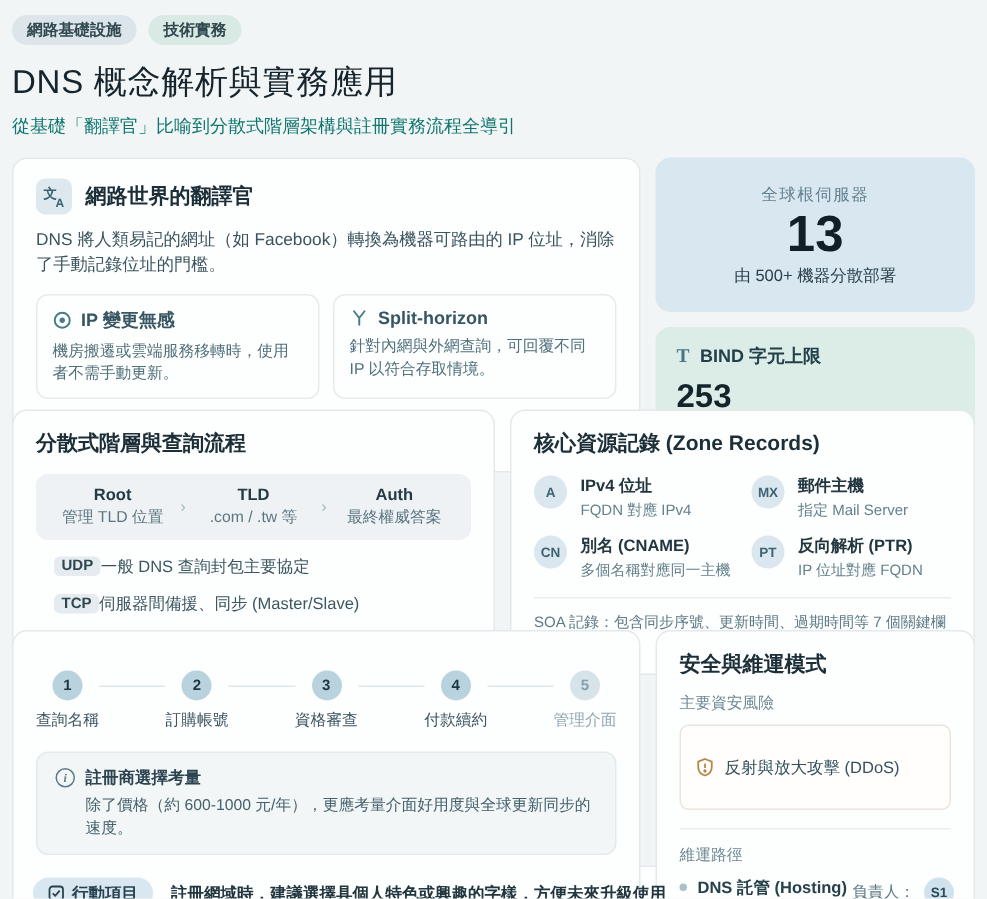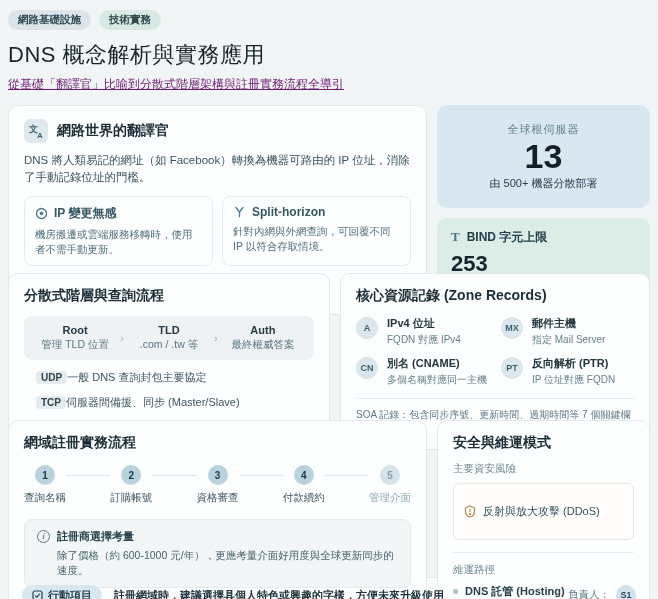--- a/index.html
+++ b/index.html
@@ -11,21 +11,21 @@
     padding: 8px 8px 0 8px;
   }
   .pill-row { display: flex; gap: 8px; margin: 2px 0 10px 0; }
   .pill {
     font-size: 10.5px; font-weight: bold; padding: 3px 10px;
     border-radius: 10px; color: #31494f;
   }
   .pill.blue { background: #dce6ea; }
   .pill.mint { background: #d9eae4; }
   h1 { font-size: 22px; font-weight: normal; color: #16252d; letter-spacing: 0.5px; }
-  .subtitle { font-size: 12px; color: #701a75; margin: 6px 0 12px 0; text-decoration: underline; }
+  .subtitle { font-size: 12px; color: #0f766e; margin: 6px 0 12px 0; }
 
   .row { display: grid; gap: 10px; margin-bottom: 10px; }
   .row1 { grid-template-columns: 1fr 213px; height: 158px; }
   .row2 { grid-template-columns: 322px 1fr; height: 137px; }
   .row3 { grid-template-columns: 1fr 213px; height: 147px; }
 
   .card {
     background: #fdfefe;
     border: 1px solid #e3e9eb;
     border-radius: 10px;
@@ -291,21 +291,20 @@
           <div class="desc">IP 位址對應 FQDN</div>
         </div>
       </div>
     </div>
     <div class="rec-foot">SOA 記錄：包含同步序號、更新時間、過期時間等 7 個關鍵欄位。</div>
   </div>
 </div>
 
 <div class="row row3">
   <div class="card">
-    <div class="card-title">網域註冊實務流程</div>
     <div class="steps">
       <div class="step">
         <span class="step-circle">1</span>
         <span class="step-label">查詢名稱</span>
       </div>
       <div class="connector"></div>
       <div class="step">
         <span class="step-circle">2</span>
         <span class="step-label">訂購帳號</span>
       </div>

